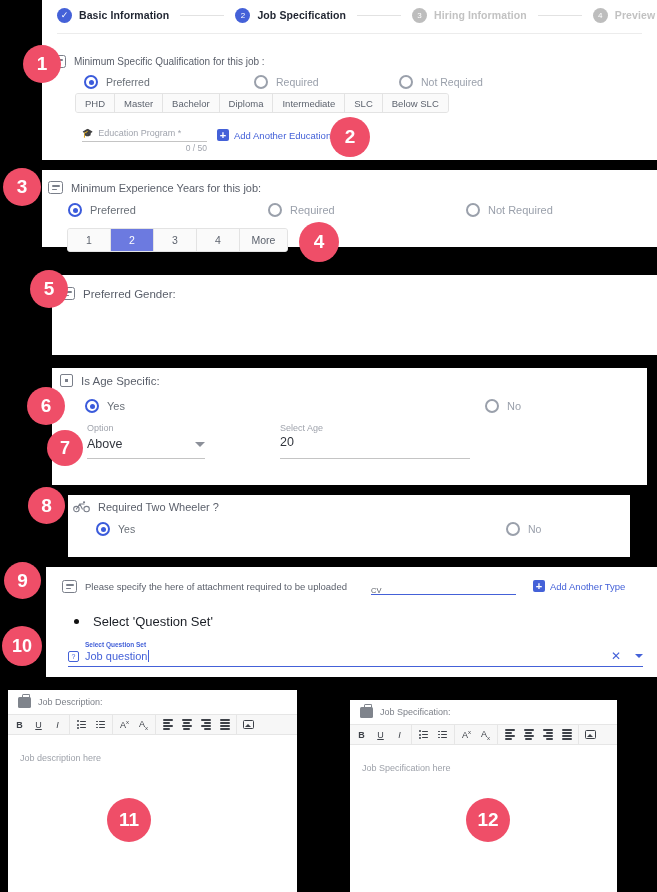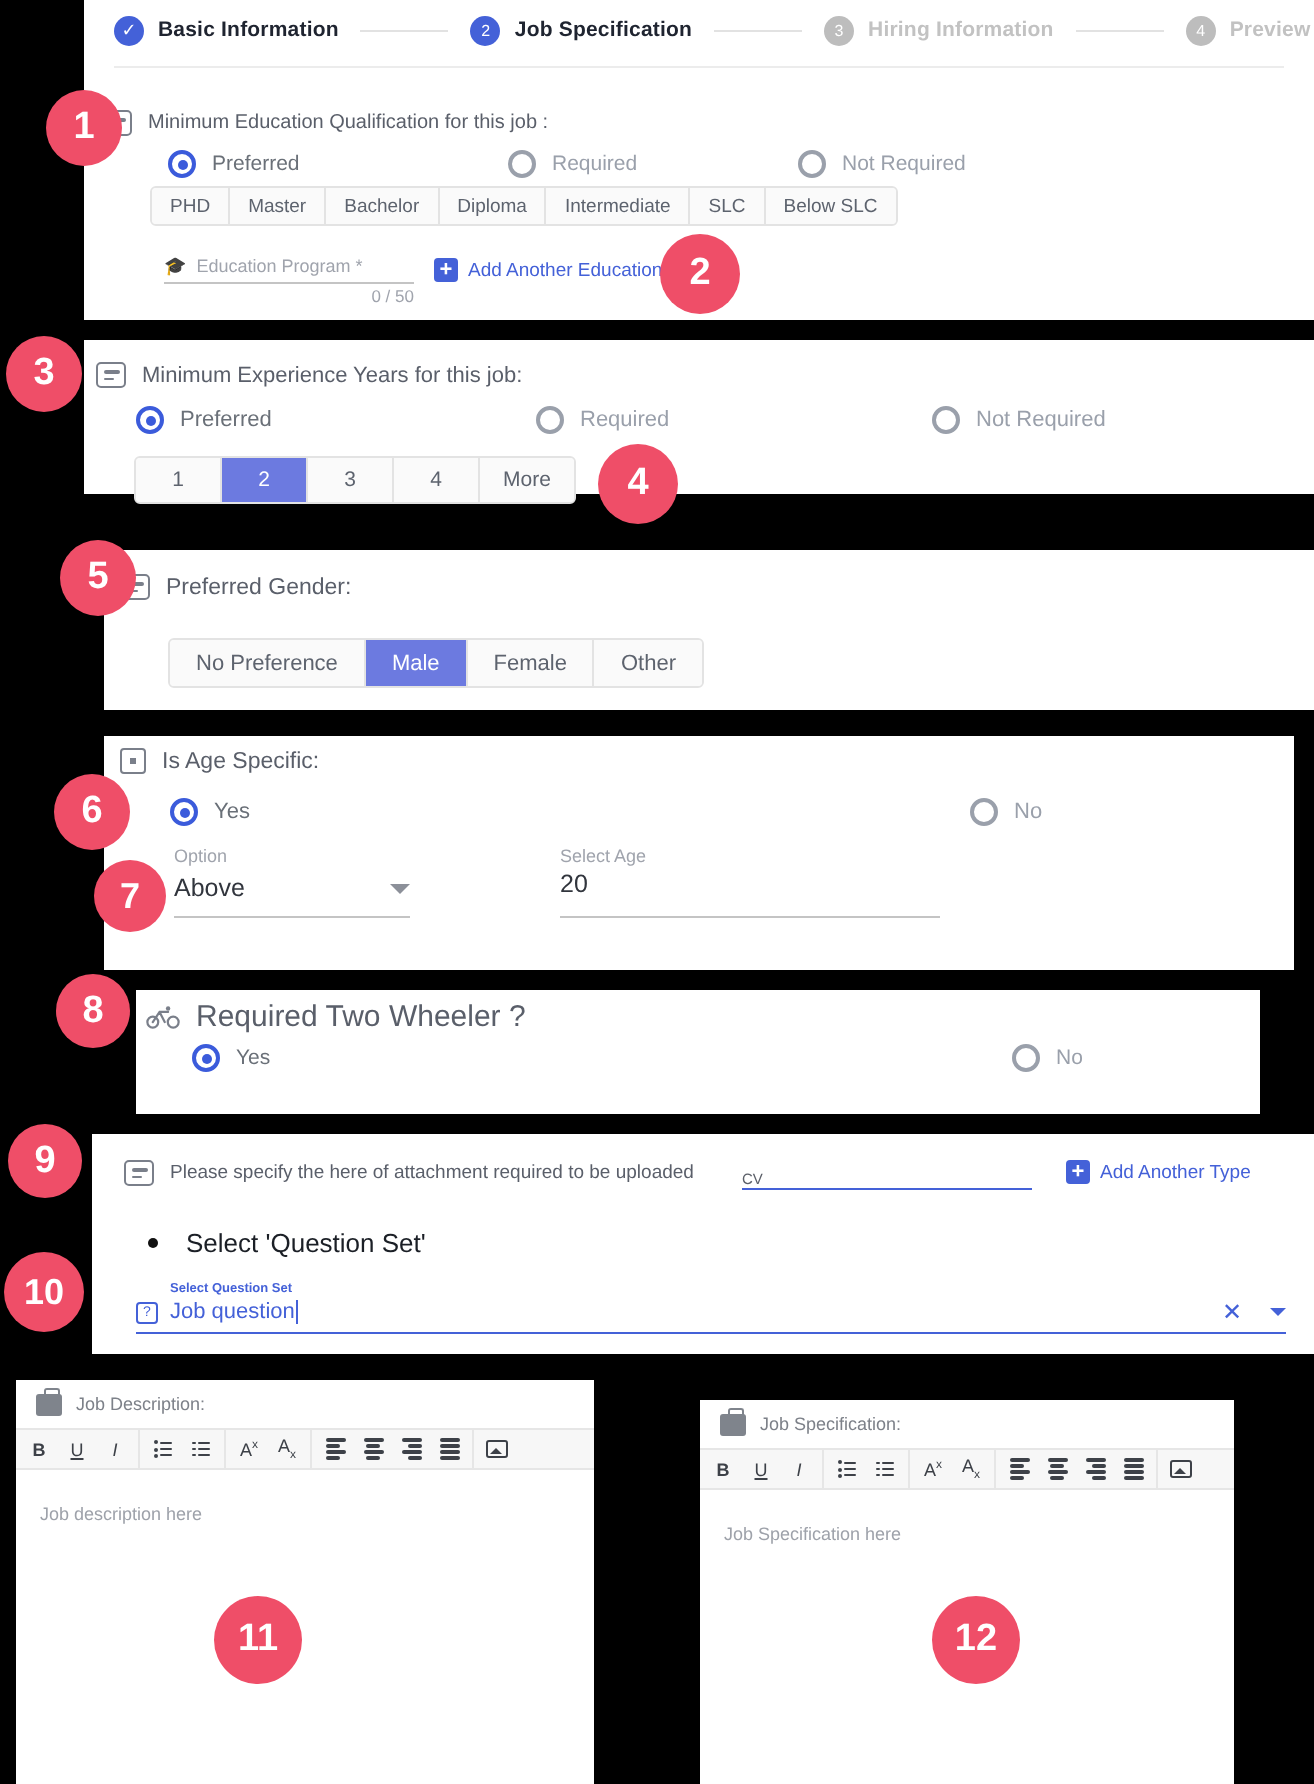--- a/index.html
+++ b/index.html
@@ -164,21 +164,21 @@
         <span class="step-dot todo">4</span>
         <span class="step-label">Preview and Complete</span>
       </div>
     </div>
     <div class="hrule"></div>
 
     <div class="sec-head" style="position:absolute; left:9px; top:55px;">
       <span class="ico">
           <span class="ico-form"></span>
         </span>
-      <span class="sec-title" style="font-size:10px;">Minimum Education Qualification for this job :</span>
+      <span class="sec-title" style="font-size:10px;">Minimum Specific Qualification for this job :</span>
     </div>
 
     <div class="radio-row" style="position:absolute; left:42px; top:75px; width:500px;">
       <div class="radio on" style="width:170px;">
         <span class="rdot on"></span>
         <span class="rlabel">Preferred</span>
       </div>
       <div class="radio" style="width:145px;">
         <span class="rdot"></span>
         <span class="rlabel">Required</span>
@@ -245,26 +245,20 @@
       <div class="chip" style="width:47px; font-size:10.5px;">More</div>
     </div>
   </div>
 
   <div class="panel" style="left:52px; top:275px; width:610px; height:80px;">
     <div class="sec-head" style="position:absolute; left:8px; top:12px;">
       <span class="ico">
           <span class="ico-form"></span>
         </span>
       <span class="sec-title" style="font-size:11.5px;">Preferred Gender:</span>
-    </div>
-    <div class="chips" style="position:absolute; left:32px; top:44px; height:25px;">
-      <div class="chip" style="font-size:11px; padding:0 13px;">No Preference</div>
-      <div class="chip sel" style="font-size:11px; padding:0 13px;">Male</div>
-      <div class="chip" style="font-size:11px; padding:0 13px;">Female</div>
-      <div class="chip" style="font-size:11px; padding:0 13px;">Other</div>
     </div>
   </div>
 
   <div class="panel" style="left:52px; top:368px; width:595px; height:117px;">
     <div class="sec-head" style="position:absolute; left:8px; top:6px;">
       <span class="ico">
         <span style="display:block;width:13px;height:13px;border:1.5px solid #7a7f8a;border-radius:2px;position:relative;">
           <span style="position:absolute;left:3.5px;top:3.5px;width:3px;height:3px;background:#7a7f8a;display:block;"></span>
         </span>
       </span>
@@ -303,21 +297,21 @@
   <div class="panel" style="left:68px; top:495px; width:562px; height:62px;">
     <div class="sec-head" style="position:absolute; left:5px; top:5px;">
       <span class="ico">
         <svg width="17" height="13" viewBox="0 0 20 14" fill="none" stroke="#7a7f8a" stroke-width="1.3">
           <circle cx="4" cy="10" r="3.2"></circle>
             <circle cx="16" cy="10" r="3.2"></circle>
           <path d="M4 10 L8 4 L13 4 M8 4 L11 10" stroke-linecap="round"></path>
           <circle cx="13" cy="2" r="1.3" fill="#7a7f8a" stroke="none"></circle>
         </svg>
       </span>
-      <span class="sec-title" style="font-size:15px;">Required Two Wheeler ?</span>
+      <span class="sec-title" style="font-size:11px;">Required Two Wheeler ?</span>
     </div>
     <div class="radio-row" style="position:absolute; left:28px; top:27px; width:520px;">
       <div class="radio on" style="width:410px;">
         <span class="rdot on"></span>
         <span class="rlabel">Yes</span>
       </div>
       <div class="radio">
         <span class="rdot"></span>
         <span class="rlabel">No</span>
       </div>

